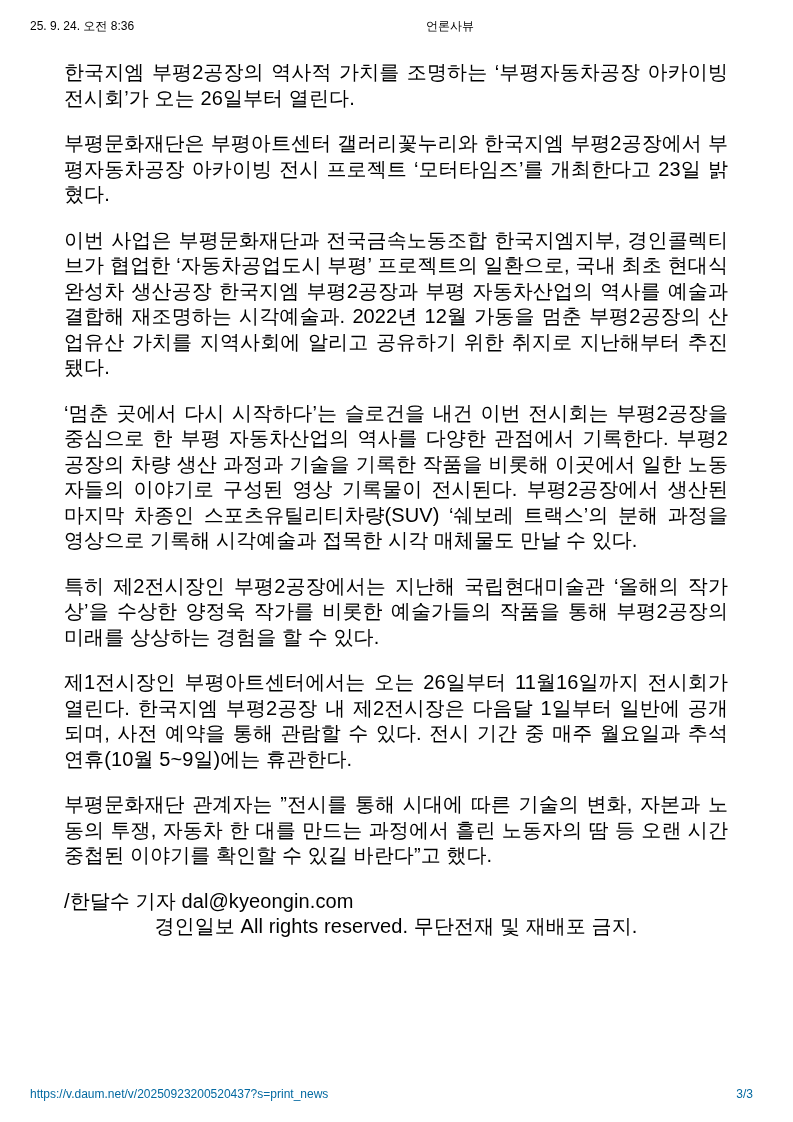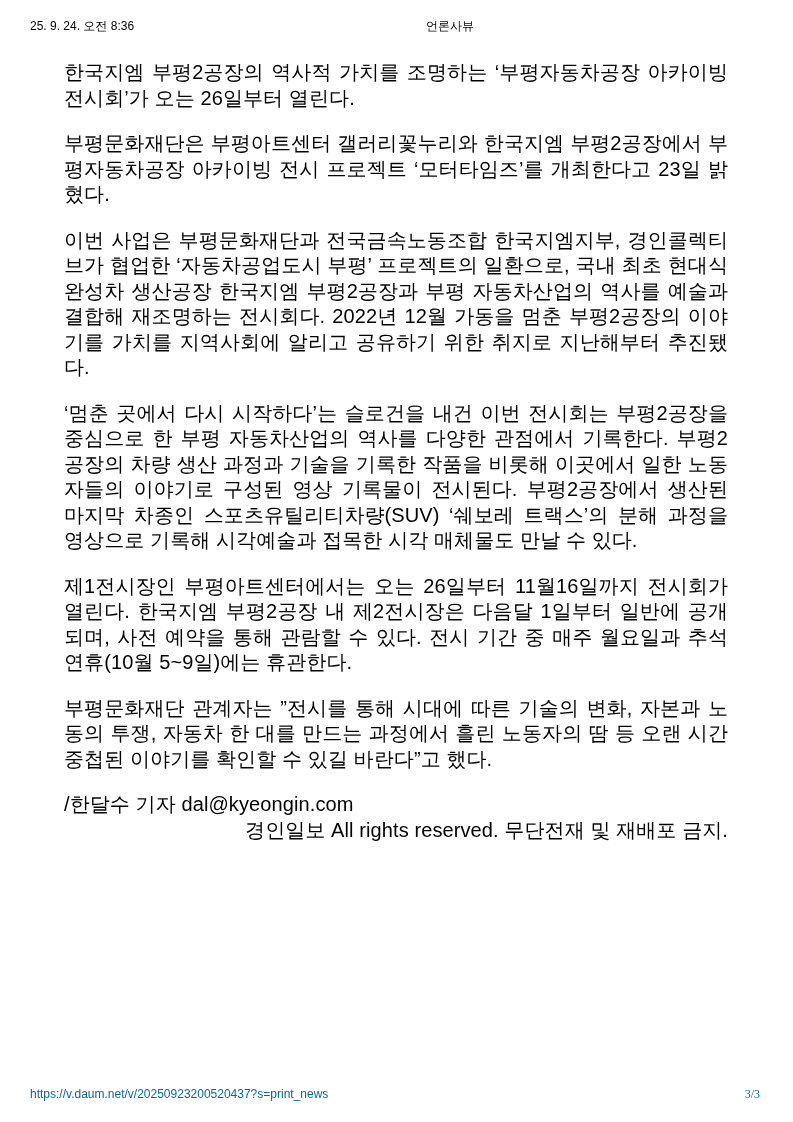--- a/index.html
+++ b/index.html
@@ -57,62 +57,62 @@
   }
   .article p {
     margin: 0 0 20px 0;
   }
   .article p.byline {
     margin-bottom: 0;
     text-align: left;
   }
   .article p.copyright {
     margin-bottom: 0;
-    text-align: right;
+    text-align: center;
   }
   
   .print-footer {
     position: absolute;
     top: 1087px;
     left: 0;
     right: 0;
     height: 16px;
     font-size: 12px;
     line-height: 14px;
     color: #0369a1;
   }
   .print-footer .source-url {
     position: absolute;
     left: 30px;
     top: 0;
     white-space: nowrap;
   }
   .print-footer .page-num {
     position: absolute;
-    right: 33px;
+    right: 40px;
     top: 0;
     white-space: nowrap;
-    font-family: Liberation Serif, serif;
   }
 </style>
 </head>
 <body>
 
 <div class="page">
 
   <div class="print-header">
     <span class="timestamp">25. 9. 24. 오전 8:36</span>
     <span class="doc-title">언론사뷰</span>
   </div>
 
   <div class="article">
     <p>한국지엠 부평2공장의 역사적 가치를 조명하는 ‘부평자동차공장 아카이빙 전시회’가 오는 26일부터 열린다.</p>
     <p>부평문화재단은 부평아트센터 갤러리꽃누리와 한국지엠 부평2공장에서 부평자동차공장 아카이빙 전시 프로젝트 ‘모터타임즈’를 개최한다고 23일 밝혔다.</p>
-    <p>이번 사업은 부평문화재단과 전국금속노동조합 한국지엠지부, 경인콜렉티브가 협업한 ‘자동차공업도시 부평’ 프로젝트의 일환으로, 국내 최초 현대식 완성차 생산공장 한국지엠 부평2공장과 부평 자동차산업의 역사를 예술과 결합해 재조명하는 전시회다. 2022년 12월 가동을 멈춘 부평2공장의 이야기를 가치를 지역사회에 알리고 공유하기 위한 취지로 지난해부터 추진됐다.</p>
+    <p>이번 사업은 부평문화재단과 전국금속노동조합 한국지엠지부, 경인콜렉티브가 협업한 ‘자동차공업도시 부평’ 프로젝트의 일환으로, 국내 최초 현대식 완성차 생산공장 한국지엠 부평2공장과 부평 자동차산업의 역사를 예술과 결합해 재조명하는 시각예술과. 2022년 12월 가동을 멈춘 부평2공장의 산업유산 가치를 지역사회에 알리고 공유하기 위한 취지로 지난해부터 추진됐다.</p>
     <p>‘멈춘 곳에서 다시 시작하다’는 슬로건을 내건 이번 전시회는 부평2공장을 중심으로 한 부평 자동차산업의 역사를 다양한 관점에서 기록한다. 부평2공장의 차량 생산 과정과 기술을 기록한 작품을 비롯해 이곳에서 일한 노동자들의 이야기로 구성된 영상 기록물이 전시된다. 부평2공장에서 생산된 마지막 차종인 스포츠유틸리티차량(SUV) ‘쉐보레 트랙스’의 분해 과정을 영상으로 기록해 시각예술과 접목한 시각 매체물도 만날 수 있다.</p>
+    <p>특히 제2전시장인 부평2공장에서는 지난해 국립현대미술관 ‘올해의 작가상’을 수상한 양정욱 작가를 비롯한 예술가들의 작품을 통해 부평2공장의 미래를 상상하는 경험을 할 수 있다.</p>
     <p>제1전시장인 부평아트센터에서는 오는 26일부터 11월16일까지 전시회가 열린다. 한국지엠 부평2공장 내 제2전시장은 다음달 1일부터 일반에 공개되며, 사전 예약을 통해 관람할 수 있다. 전시 기간 중 매주 월요일과 추석 연휴(10월 5~9일)에는 휴관한다.</p>
     <p>부평문화재단 관계자는 ”전시를 통해 시대에 따른 기술의 변화, 자본과 노동의 투쟁, 자동차 한 대를 만드는 과정에서 흘린 노동자의 땀 등 오랜 시간 중첩된 이야기를 확인할 수 있길 바란다”고 했다.</p>
     <p class="byline">/한달수 기자 dal@kyeongin.com</p>
     <p class="copyright">경인일보 All rights reserved. 무단전재 및 재배포 금지.</p>
   </div>
 
   <div class="print-footer">
     <span class="source-url">https://v.daum.net/v/20250923200520437?s=print_news</span>
     <span class="page-num">3/3</span>
   </div>

